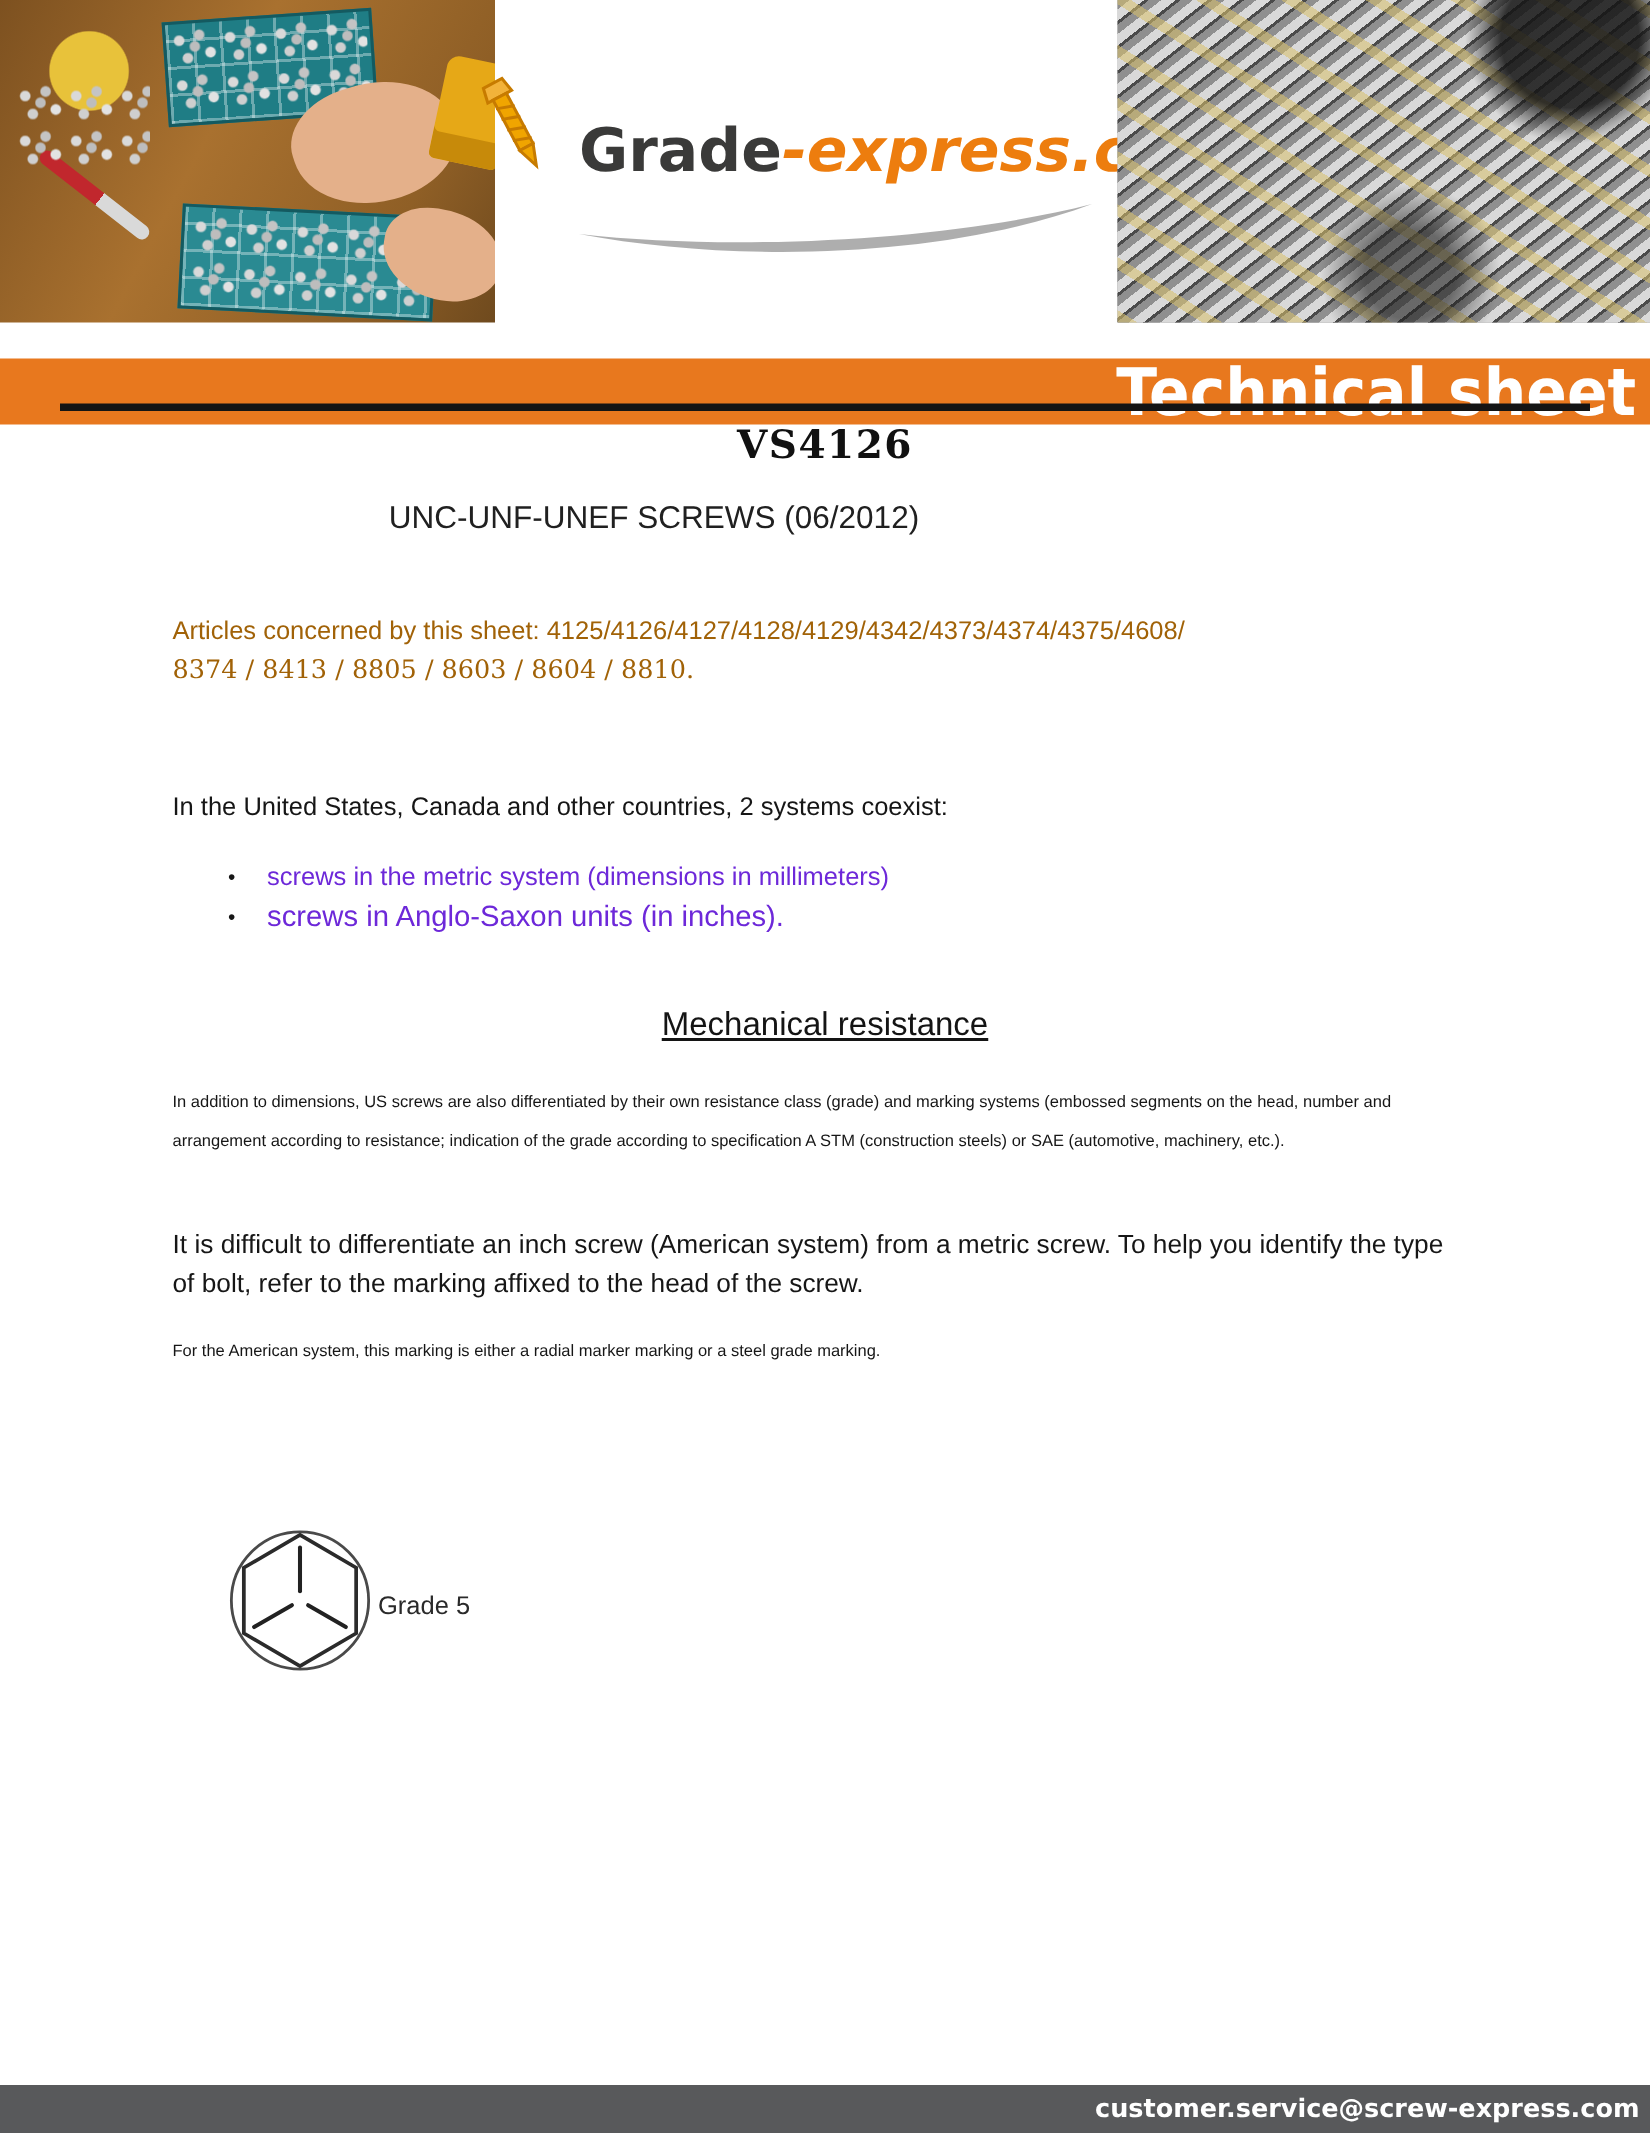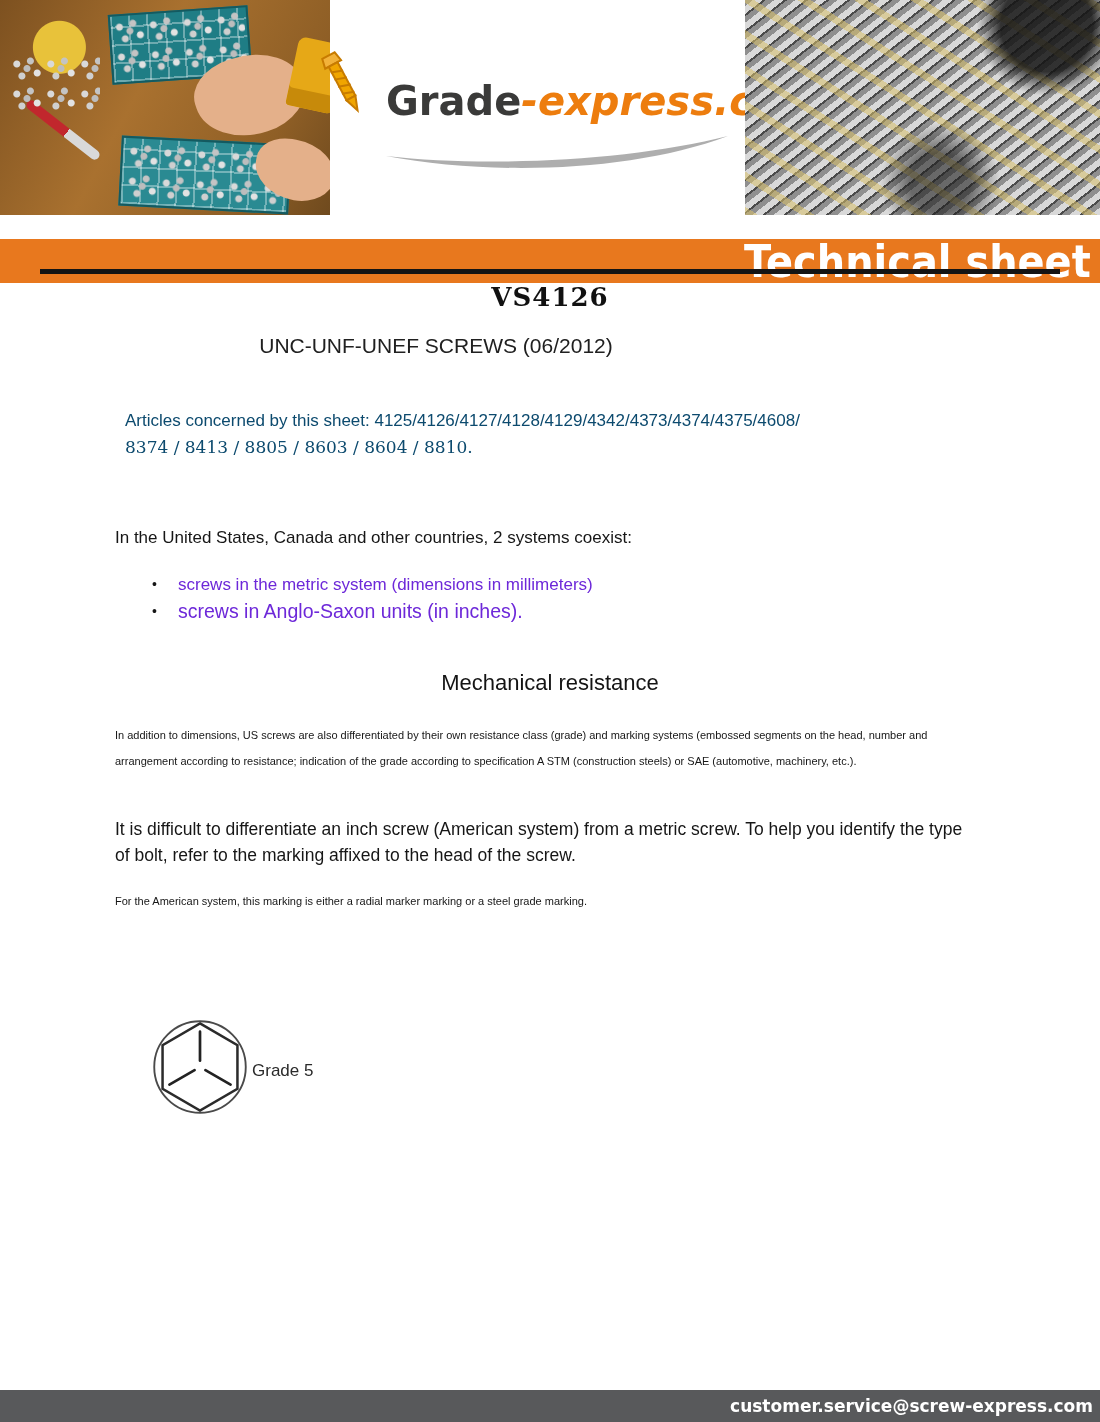--- a/index.html
+++ b/index.html
@@ -51,31 +51,31 @@
   
   .banner { position:absolute; top:215px; left:0; width:1100px; height:44px; background:#E8781E; display:flex; align-items:center; justify-content:flex-end;margin-top:24px; }
   .banner-title { color:#ffffff; font-size:42px; font-weight:bold; font-family:"DejaVu Sans", sans-serif; letter-spacing:0px; transform:scale(0.95,1.04); }
 
   .black-rule { position:absolute; top:269px; left:40px; width:1020px; height:5px; background:#141414; }
 
   
   .doc-code { position:absolute; top:282px; left:0; width:1100px; text-align:center; font-family:"DejaVu Serif", serif; font-weight:bold; font-size:26px; color:#111; letter-spacing:1px; }
   .doc-title { position:absolute; top:334px; left:0; width:872px; text-align:center; font-size:21px; color:#202020; }
 
-  .articles { position:absolute; top:408px; left:125px; width:880px; font-size:17px; line-height:26px; color:#0c4a6e; }
+  .articles { position:absolute; top:408px; left:115px; width:880px; font-size:17px; line-height:26px; color:#a16207; }
   .articles .line2 { font-family:"DejaVu Serif", serif; font-size:17px; }
 
   .intro { position:absolute; top:528px; left:115px; width:880px; font-size:17px; color:#161616; }
 
   .bullets { position:absolute; top:572px; left:148px; width:800px; list-style:none; }
   .bullets li { position:relative; padding-left:30px; font-size:17px; line-height:25px; color:#6d28d9; }
   .bullets li + li { margin-top:2px; font-size:19.5px; }
   .bullets li::before { content:"•"; position:absolute; left:4px; top:0; font-size:14px; line-height:25px; color:#161616; }
 
-  .section-title { position:absolute; top:670px; left:0; width:1100px; text-align:center; font-size:22px; color:#141414; }
+  .section-title { position:absolute; top:670px; left:0; width:1100px; text-align:center; font-size:22px; color:#141414;text-decoration:underline; }
 
   .para { position:absolute; left:115px; width:855px; font-size:11px; line-height:26px; color:#161616; }
   .para1 { top:722px; }
   .para2 { top:816px; font-size:17.5px; }
   .para3 { top:888px; }
   .para4 { top:958px; font-size:17px; }
 
   
   .figures { position:absolute; top:1015px; left:148px; display:flex; gap:66px; align-items:flex-start; }
   .figure { display:flex; align-items:center; }

